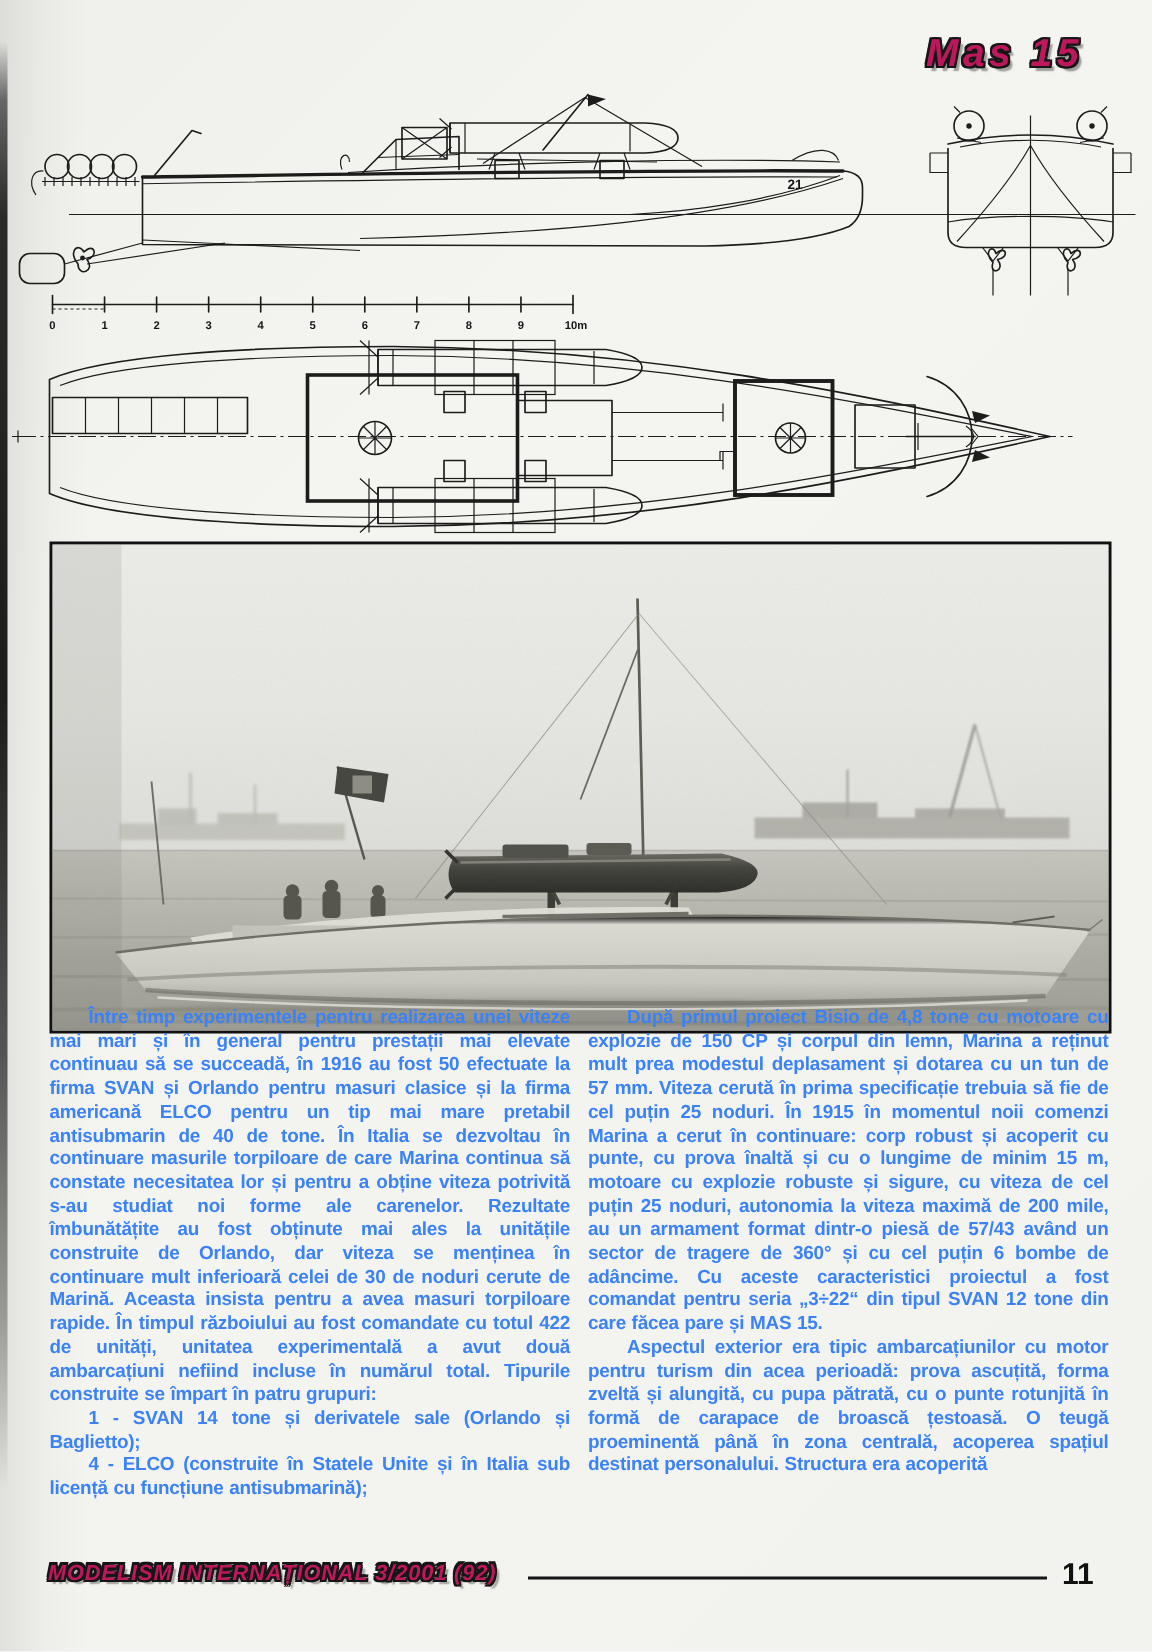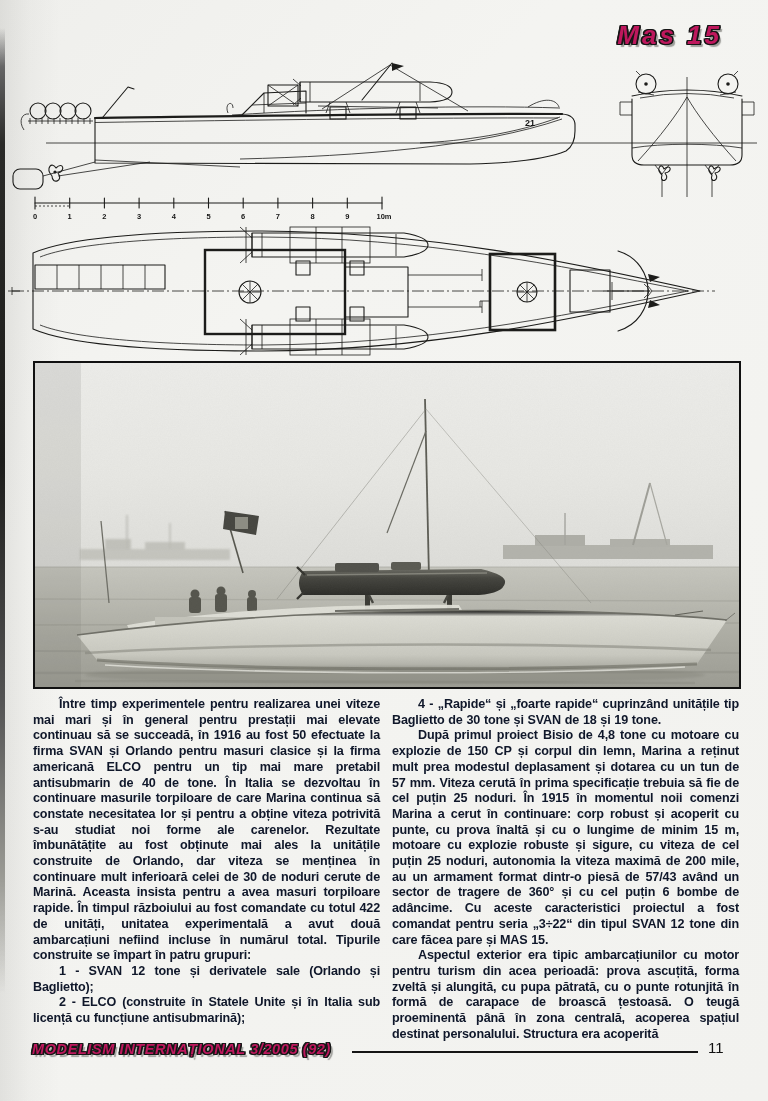--- a/index.html
+++ b/index.html
@@ -29,35 +29,35 @@
   .header-title{
     position:absolute;top:20px;right:46px;font-size:26px;letter-spacing:3px;
   }
   .drawings-svg{position:absolute;left:0;top:55px;}
   .photo-frame{
     position:absolute;left:33px;top:361px;width:704px;height:324px;
     border:2px solid #111;background:#e9e9e6;
   }
   .photo-frame svg{display:block;}
   .column{
-    position:absolute;top:697px;width:347px;
-    font-size:12.6px;line-height:15.7px;font-weight:bold;color:#0f172a;
+    position:absolute;top:671px;width:347px;
+    font-size:12.6px;line-height:15.7px;font-weight:bold;color:#3b82f6;
     text-align:justify;letter-spacing:-0.15px;word-spacing:0.4px;
   }
   .col-left{left:33px;}
   .col-right{left:392px;}
   .column p{margin:0;text-indent:26px;}
   .footer-mag{
     position:absolute;left:32px;top:1041px;font-size:14.5px;letter-spacing:0.6px;
   }
   .footer-rule{
     position:absolute;left:352px;top:1051px;width:346px;height:2.4px;background:#151515;
   }
   .page-number{
-    position:absolute;left:708px;top:1039px;font-size:15px;font-weight:normal;color:#111;
+    position:absolute;left:708px;top:1039px;font-size:20px;font-weight:bold;color:#111;
   }
   .ln{stroke:#1c1c1a;fill:none;stroke-width:1.1;stroke-linecap:round;stroke-linejoin:round;}
   .ln-th{stroke:#1c1c1a;fill:none;stroke-width:2.2;stroke-linecap:round;}
   .ln-f{stroke:#1c1c1a;fill:none;stroke-width:0.8;}
   .fill-d{fill:#1c1c1a;}
   .draw-label{font-family:"Liberation Sans",sans-serif;font-weight:bold;fill:#151515;}
 </style>
 </head>
 <body>
 
@@ -373,25 +373,24 @@
       <path d="M70,302 C240,312 500,312 650,304" fill="none" stroke="#efefe8" stroke-width="1.6" opacity="0.7"></path>
     </g>
 
     <rect x="0" y="0" width="46" height="324" fill="#6a6a62" opacity="0.14"></rect>
     <rect x="0" y="0" width="704" height="324" filter="url(#grain)" opacity="0.10"></rect>
   </svg>
 </div>
 
 <div class="column col-left">
   <p>Între timp experimentele pentru realizarea unei viteze mai mari și în general pentru prestații mai elevate continuau să se succeadă, în 1916 au fost 50 efectuate la firma SVAN și Orlando pentru masuri clasice și la firma americană ELCO pentru un tip mai mare pretabil antisubmarin de 40 de tone. În Italia se dezvoltau în continuare masurile torpiloare de care Marina continua să constate necesitatea lor și pentru a obține viteza potrivită s-au studiat noi forme ale carenelor. Rezultate îmbunătățite au fost obținute mai ales la unitățile construite de Orlando, dar viteza se menținea în continuare mult inferioară celei de 30 de noduri cerute de Marină. Aceasta insista pentru a avea masuri torpiloare rapide. În timpul războiului au fost comandate cu totul 422 de unități, unitatea experimentală a avut două ambarcațiuni nefiind incluse în numărul total. Tipurile construite se împart în patru grupuri:</p>
-  <p>1 - SVAN 12 tone și derivatele sale (Orlando și Baglietto);</p>
-  <p>2 - ELCO (construite în Statele Unite și în Italia sub licență cu funcțiune antisubmarină);</p>
+  <p>1 - SVAN 14 tone și derivatele sale (Orlando și Baglietto);</p>
+  <p>4 - ELCO (construite în Statele Unite și în Italia sub licență cu funcțiune antisubmarină);</p>
 </div>
 
 <div class="column col-right">
-  <p>4 - „Rapide“ și „foarte rapide“ cuprinzând unitățile tip Baglietto de 30 tone și SVAN de 18 și 19 tone.</p>
   <p>După primul proiect Bisio de 4,8 tone cu motoare cu explozie de 150 CP și corpul din lemn, Marina a reținut mult prea modestul deplasament și dotarea cu un tun de 57 mm. Viteza cerută în prima specificație trebuia să fie de cel puțin 25 noduri. În 1915 în momentul noii comenzi Marina a cerut în continuare: corp robust și acoperit cu punte, cu prova înaltă și cu o lungime de minim 15 m, motoare cu explozie robuste și sigure, cu viteza de cel puțin 25 noduri, autonomia la viteza maximă de 200 mile, au un armament format dintr-o piesă de 57/43 având un sector de tragere de 360° și cu cel puțin 6 bombe de adâncime. Cu aceste caracteristici proiectul a fost comandat pentru seria „3÷22“ din tipul SVAN 12 tone din care făcea pare și MAS 15.</p>
   <p>Aspectul exterior era tipic ambarcațiunilor cu motor pentru turism din acea perioadă: prova ascuțită, forma zveltă și alungită, cu pupa pătrată, cu o punte rotunjită în formă de carapace de broască țestoasă. O teugă proeminentă până în zona centrală, acoperea spațiul destinat personalului. Structura era acoperită</p>
 </div>
 
-<div class="bubble footer-mag">MODELISM INTERNAȚIONAL 3/2005 (92)</div>
+<div class="bubble footer-mag">MODELISM INTERNAȚIONAL 3/2001 (92)</div>
 <div class="footer-rule"></div>
 <div class="page-number">11</div>
 
 </body></html>

